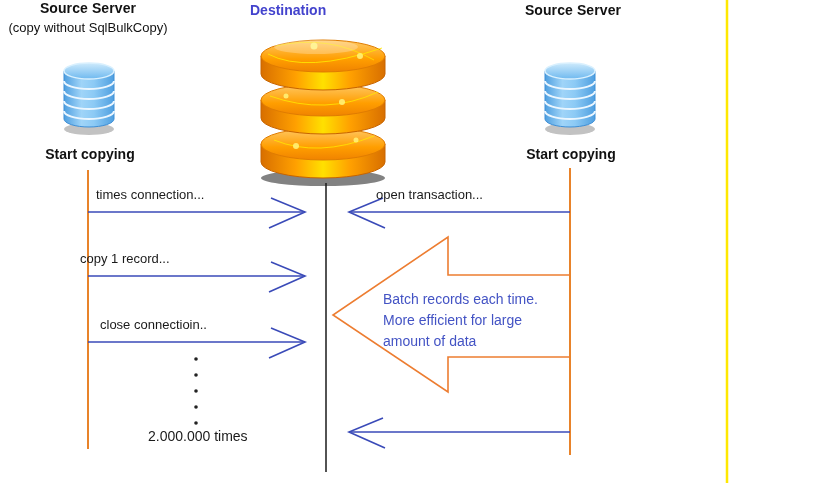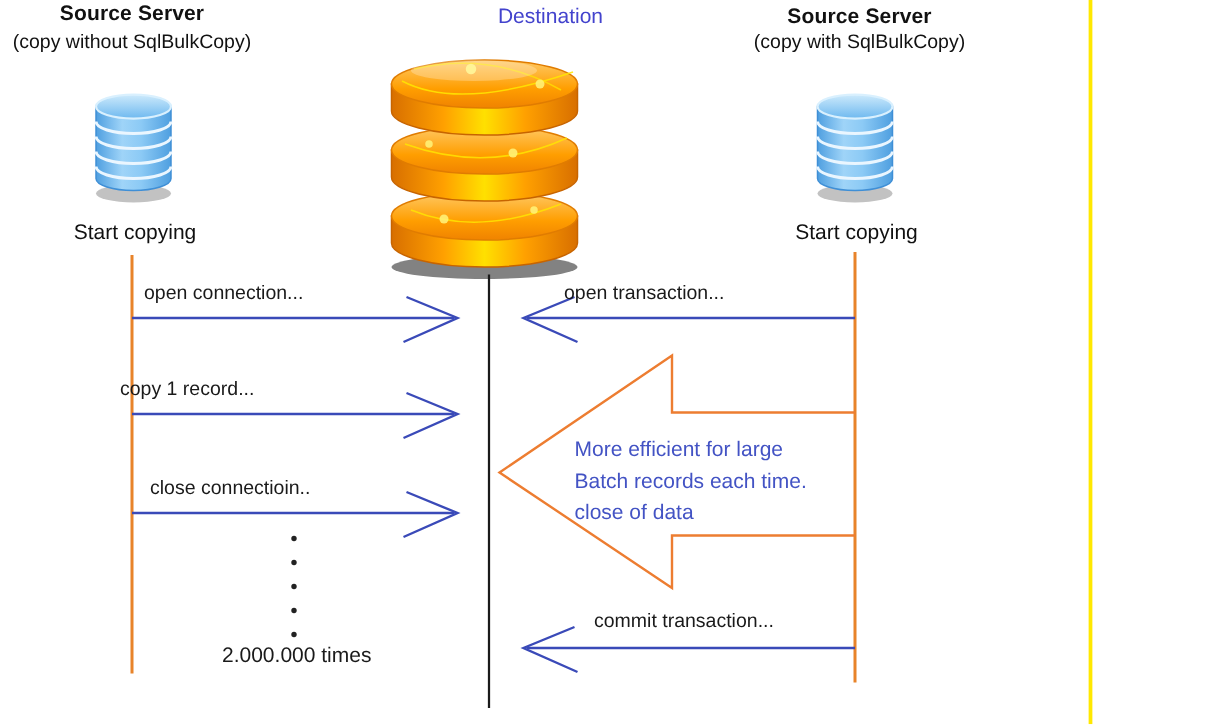--- a/index.html
+++ b/index.html
@@ -19,27 +19,27 @@
     color: #111111;
     text-align: center;
     letter-spacing: 0.1px;
   }
   .hdr-sub {
     font-size: 13px;
     color: #111111;
     text-align: center;
   }
   .dest-title {
-    font-weight: normal;
+    font-weight: bold;
     font-size: 14px;
     color: #4343cd;
-    text-align: right;
+    text-align: left;
   }
   .start-label {
-    font-weight: normal;
+    font-weight: bold;
     font-size: 14px;
     color: #111111;
     text-align: center;
   }
   .msg-label {
     font-size: 13px;
     color: #1a1a1a;
     white-space: nowrap;
   }
   .repeat-label {
@@ -61,21 +61,20 @@
 <body>
 
 <div class="canvas">
 
   <div class="abs hdr-title" style="left:0; top:2; width:176px;">Source Server</div>
   <div class="abs hdr-sub" style="left:-8px; top:20px; width:192px;">(copy without SqlBulkCopy)</div>
 
   <div class="abs dest-title" style="left:250px; top:2px; width:152px;">Destination</div>
 
   <div class="abs hdr-title" style="left:485px; top:2px; width:176px;">Source Server</div>
-  <div class="abs hdr-sub" style="left:485px; top:20px; width:176px;">(copy with SqlBulkCopy)</div>
 
   <div class="abs" style="left:61px; top:57px;">
     <svg width="55" height="80" viewBox="0 0 55 80">
       <defs>
         <linearGradient id="blueBody" x1="0" y1="0" x2="1" y2="0">
           <stop offset="0" stop-color="#4f9fe0"></stop>
           <stop offset="0.35" stop-color="#9fd4f8"></stop>
           <stop offset="0.6" stop-color="#8ccaf5"></stop>
           <stop offset="1" stop-color="#4f9fe0"></stop>
         </linearGradient>
@@ -182,28 +181,27 @@
 
     <g fill="#222222">
       <circle cx="196" cy="359" r="1.8"></circle>
       <circle cx="196" cy="375" r="1.8"></circle>
       <circle cx="196" cy="391" r="1.8"></circle>
       <circle cx="196" cy="407" r="1.8"></circle>
       <circle cx="196" cy="423" r="1.8"></circle>
     </g>
   </svg>
 
-  <div class="abs msg-label" style="left:96px; top:187px;">open connection...</div>
+  <div class="abs msg-label" style="left:96px; top:187px;">times connection...</div>
   <div class="abs msg-label" style="left:80px; top:251px;">copy 1 record...</div>
   <div class="abs msg-label" style="left:100px; top:317px;">close connectioin..</div>
 
   <div class="abs msg-label" style="left:376px; top:187px;">open transaction...</div>
-  <div class="abs msg-label" style="left:396px; top:406px;">commit transaction...</div>
 
   <div class="abs batch-note" style="left:383px; top:289px;">
+    <div>Batch records each time.</div>
     <div>More efficient for large</div>
-    <div>Batch records each time.</div>
-    <div>close of data</div>
+    <div>amount of data</div>
   </div>
 
   <div class="abs repeat-label" style="left:148px; top:428px; width:120px;">2.000.000 times</div>
 
 </div>
 
 </body></html>

